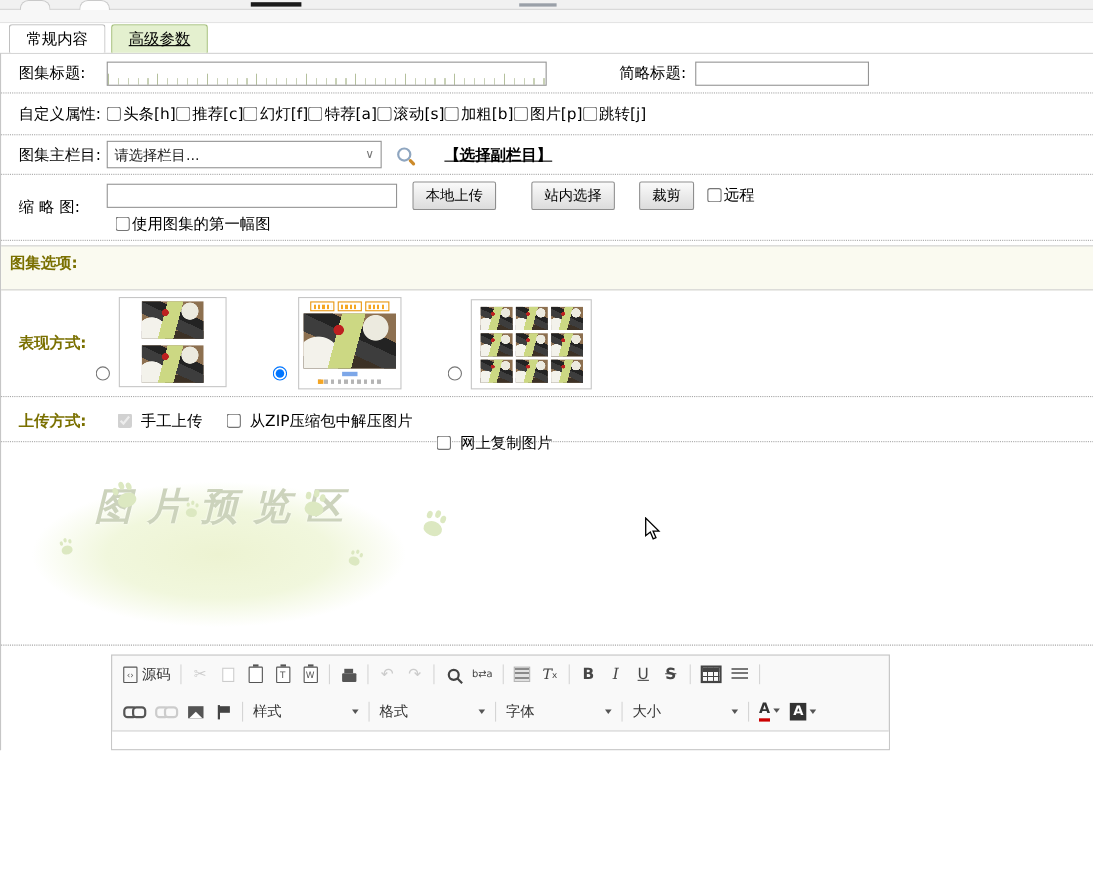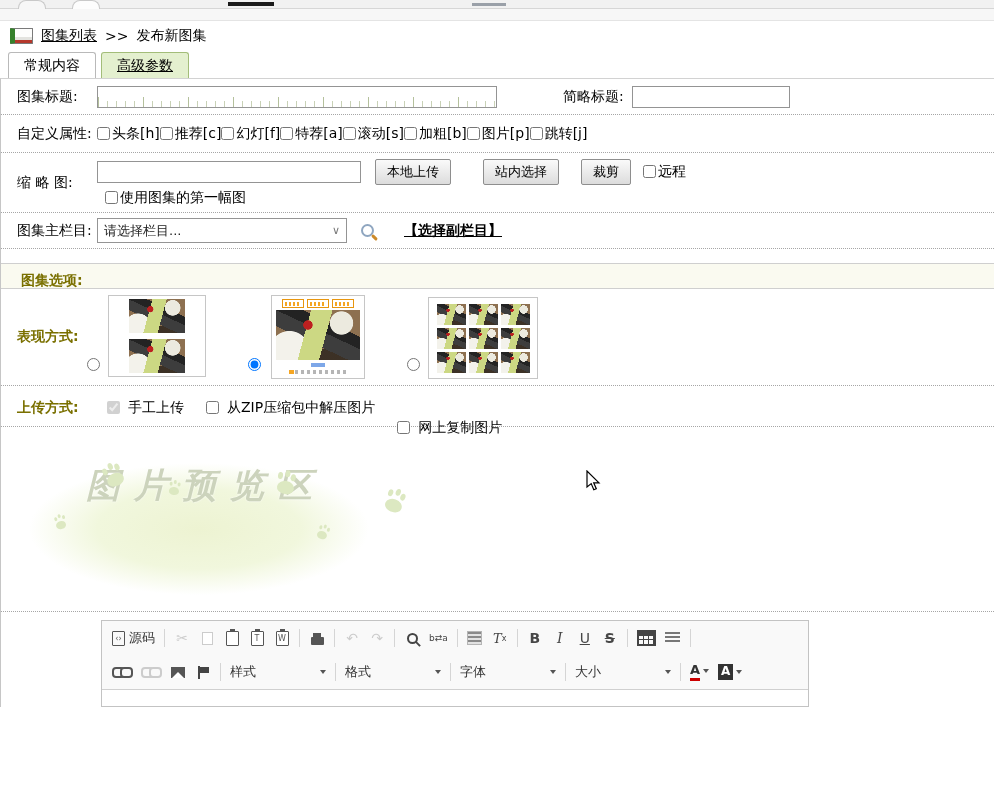--- a/index.html
+++ b/index.html
@@ -36,22 +36,22 @@
   .ck input{margin:0 1px 0 0;}
   .note{font-size:12px;color:#222;}
   .btn{border:1px solid #8e8e8e;background:linear-gradient(#fafafa,#dcdcdc);padding:3px 11px;font:13px "DejaVu Sans",sans-serif;border-radius:2px;cursor:pointer;}
   .selectbox{width:250px;height:25px;border:1px solid #949494;display:flex;align-items:center;justify-content:space-between;
              padding:0 6px;box-sizing:border-box;font-size:13px;color:#222;background:#fff;cursor:pointer;}
   .selarrow{color:#777;font-size:11px;}
   .zoomglass{width:9px;height:9px;border:2px solid #8fa6c0;border-radius:50%;position:relative;display:inline-block;}
   .zoomglass::after{content:"";position:absolute;width:7px;height:3px;background:#cc8a2a;transform:rotate(45deg);right:-6px;bottom:-4px;border-radius:2px;}
   .sublink{font-weight:bold;margin-left:30px;cursor:pointer;}
   .sublink span{text-decoration:underline;}
-  .secbar{margin-top:14px;height:26px;line-height:32px;background:#fafaf0;border-top:1px solid #cfcfcf;border-bottom:1px solid #cfcfcf;
-          padding-left:20px;color:#7a7000;font-weight:bold;box-sizing:border-box;}
+  .secbar{margin-top:4px;height:41px;line-height:32px;background:#fafaf0;border-top:1px solid #cfcfcf;border-bottom:1px solid #cfcfcf;
+          padding-left:8px;color:#7a7000;font-weight:bold;box-sizing:border-box;}
   
   .ph{background-color:#8d7050;background-image:
       radial-gradient(circle at 38% 30%,#bd2020 0 7%,rgba(0,0,0,0) 8%),
       radial-gradient(circle at 78% 26%,#eceadf 0 15%,rgba(0,0,0,0) 16%),
       linear-gradient(105deg,rgba(0,0,0,0) 0 36%,#ccd883 36% 58%,rgba(0,0,0,0) 58%),
       radial-gradient(circle at 16% 82%,#f3f2eb 0 24%,rgba(0,0,0,0) 25%),
       linear-gradient(25deg,rgba(0,0,0,0) 38%,#3d3d3d 38% 56%,#232323 56% 70%,rgba(0,0,0,0) 70%),
       linear-gradient(to top,rgba(46,38,30,.85) 0 22%,rgba(0,0,0,0) 22%);}
   .lbox{width:96px;height:80px;border:1px solid #c6c6c6;background:#fff;display:flex;flex-direction:column;align-items:center;justify-content:center;gap:6px;}
   .lbox .ph{width:56px;height:34px;}
@@ -138,26 +138,20 @@
 <div class="page">
 
   <div class="bstrip">
     <div class="curve" style="left:18px;"></div>
     <div class="curve" style="left:72px;background:#fdfdfd;"></div>
     <div class="smudge1"></div>
     <div class="smudge2"></div>
   </div>
   <div class="bar2"></div>
 
-  <div class="crumbs">
-    <span class="book"></span>
-    <a>图集列表</a>
-    <span>&gt;&gt;</span>
-    <span>发布新图集</span>
-  </div>
 
   <div class="tabs">
     <div class="tab">常规内容</div>
     <div class="tab active"><span class="u">高级参数</span></div>
   </div>
 
   <div class="main">
 
     <div class="row" style="height:36px;">
       <span class="lbl">图集标题:</span>
@@ -195,20 +189,30 @@
       <label class="ck">
           <input type="checkbox" style="">
           <span>图片[p]</span>
         </label>
       <label class="ck">
           <input type="checkbox" style="">
           <span>跳转[j]</span>
         </label>
     </div>
 
+
+    <div class="row" style="height:36px;">
+      <span class="lbl">图集主栏目:</span>
+      <div class="selectbox">
+        <span>请选择栏目...</span>
+        <span class="selarrow">∨</span>
+      </div>
+      <span class="zoomglass" style="margin-left:14px;"></span>
+      <span class="sublink"><span>【选择副栏目】</span></span>
+    </div>
 
     <div class="row" style="height:60px;">
       <span class="lbl">缩 略 图:</span>
       <div style="display:flex;flex-direction:column;gap:4px;">
         <div style="display:flex;align-items:center;">
           <input class="inp" style="width: 264px;">
           <button class="btn" style="margin-left:14px;">本地上传</button>
           <button class="btn" style="margin-left:32px;">站内选择</button>
           <button class="btn" style="margin-left:22px;">裁剪</button>
           <label class="ck" style="margin-left:12px;">
@@ -216,30 +220,20 @@
               <span>远程</span>
             </label>
         </div>
         <label class="ck" style="margin-left:8px;">
             <input type="checkbox" style="">
             <span>使用图集的第一幅图</span>
           </label>
       </div>
     </div>
 
-    <div class="row" style="height:36px;">
-      <span class="lbl">图集主栏目:</span>
-      <div class="selectbox">
-        <span>请选择栏目...</span>
-        <span class="selarrow">∨</span>
-      </div>
-      <span class="zoomglass" style="margin-left:14px;"></span>
-      <span class="sublink"><span>【选择副栏目】</span></span>
-    </div>
-
     <div class="secbar">图集选项:</div>
 
     <div class="row" style="height:97px;align-items:center;">
       <span class="olbl" style="width:66px;">表现方式:</span>
       <div style="display:flex;align-items:flex-end;gap:0;">
         <input type="radio" name="dm" style="margin: 0px 8px 8px 4px;">
         <div class="lbox" style="margin-bottom:2px;">
           <div class="ph"></div>
           <div class="ph"></div>
         </div>

